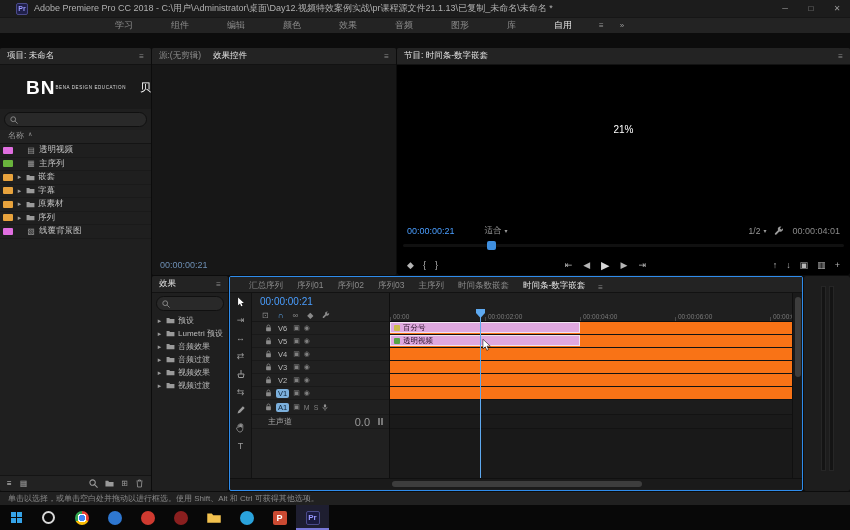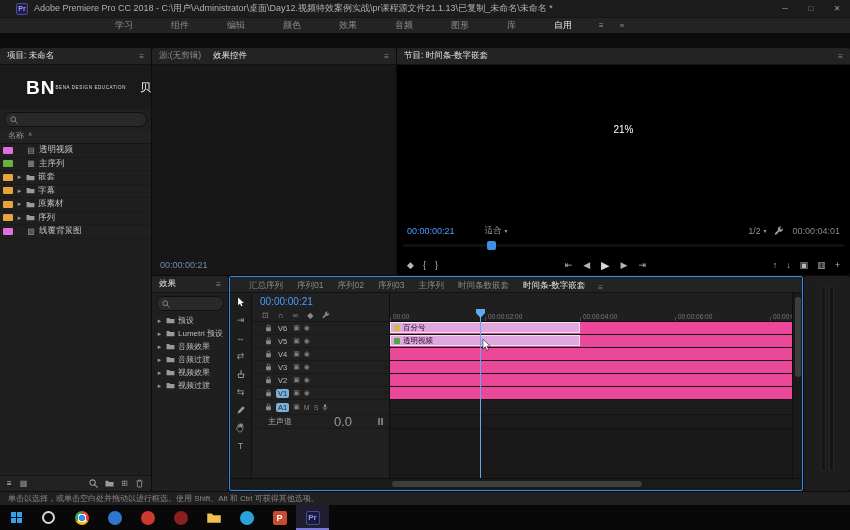--- a/index.html
+++ b/index.html
@@ -105,29 +105,29 @@
   .tl-hicons .on{color:#5da9f0}
   .tl-hicons svg{width:8px;height:8px}
   .trk{height:13px;display:flex;align-items:center;gap:4px;padding-left:13px;font-size:8px;color:#aaa;border-bottom:1px solid #191919}
   .trk.audio{height:15px}
   .trk.master{height:14px;padding-left:16px}
   .lk{width:7px;height:8px;color:#8a8a8a;flex:none}
   .tbadge{min-width:13px;text-align:center;font-size:7.5px;color:#bbb;padding:0 2px;border-radius:2px}
   .tbadge.target{background:#7cb0dc;color:#0d2338}
   .ttog{font-size:7px;color:#808080}
   .micico{width:6px;height:9px;color:#909090}
-  .m-val{margin-left:auto;font-size:13px;color:#999;margin-right:22px}
+  .m-val{margin-left:auto;font-size:11px;color:#999;margin-right:4px}
   .meterico{display:flex;gap:1px;margin-right:6px}
   .meterico i{width:2px;height:7px;background:#777;display:block}
   .tl-lanes{flex:1;position:relative;background:#191919;overflow:hidden}
   .ruler{height:29px;position:relative;background:#1f1f1f;border-bottom:1px solid #0e0e0e}
   .rlabel{position:absolute;bottom:1px;font-size:6.5px;color:#7a7a7a;white-space:nowrap}
   .ticks{position:absolute;bottom:0;left:0;right:0;height:4px;
          background:repeating-linear-gradient(to right,#4a4a4a 0 1px,transparent 1px 95px)}
-  .lane{height:13px;border-bottom:1px solid #131313;position:relative;background:#ec4899}
+  .lane{height:13px;border-bottom:1px solid #131313;position:relative;background:#f97316}
   .lane.audio{height:15px;background:#1c1c1c}
   .lane.master{height:14px;background:#1a1a1a}
   .clip{position:absolute;left:0;top:0;bottom:1px;width:190px;background:#dfa8df;border:1px solid #efe3ef;
         display:flex;align-items:center;gap:3px;padding:0 3px;font-size:7.5px;color:#2a122a;overflow:hidden}
   .fxbadge{width:6px;height:6px;border-radius:1px;flex:none}
   .clipname{white-space:nowrap;overflow:hidden}
   .playhead{position:absolute;left:90px;top:16px;bottom:0;width:1px;background:#5ea9f0;z-index:4}
   .ph-cap{position:absolute;top:0;left:-4px;width:9px;height:9px;background:#5ea9f0;
           clip-path:polygon(0 0,100% 0,100% 45%,50% 100%,0 45%)}
   .cursor{position:absolute;left:92px;top:46px;width:9px;height:13px;z-index:6}

